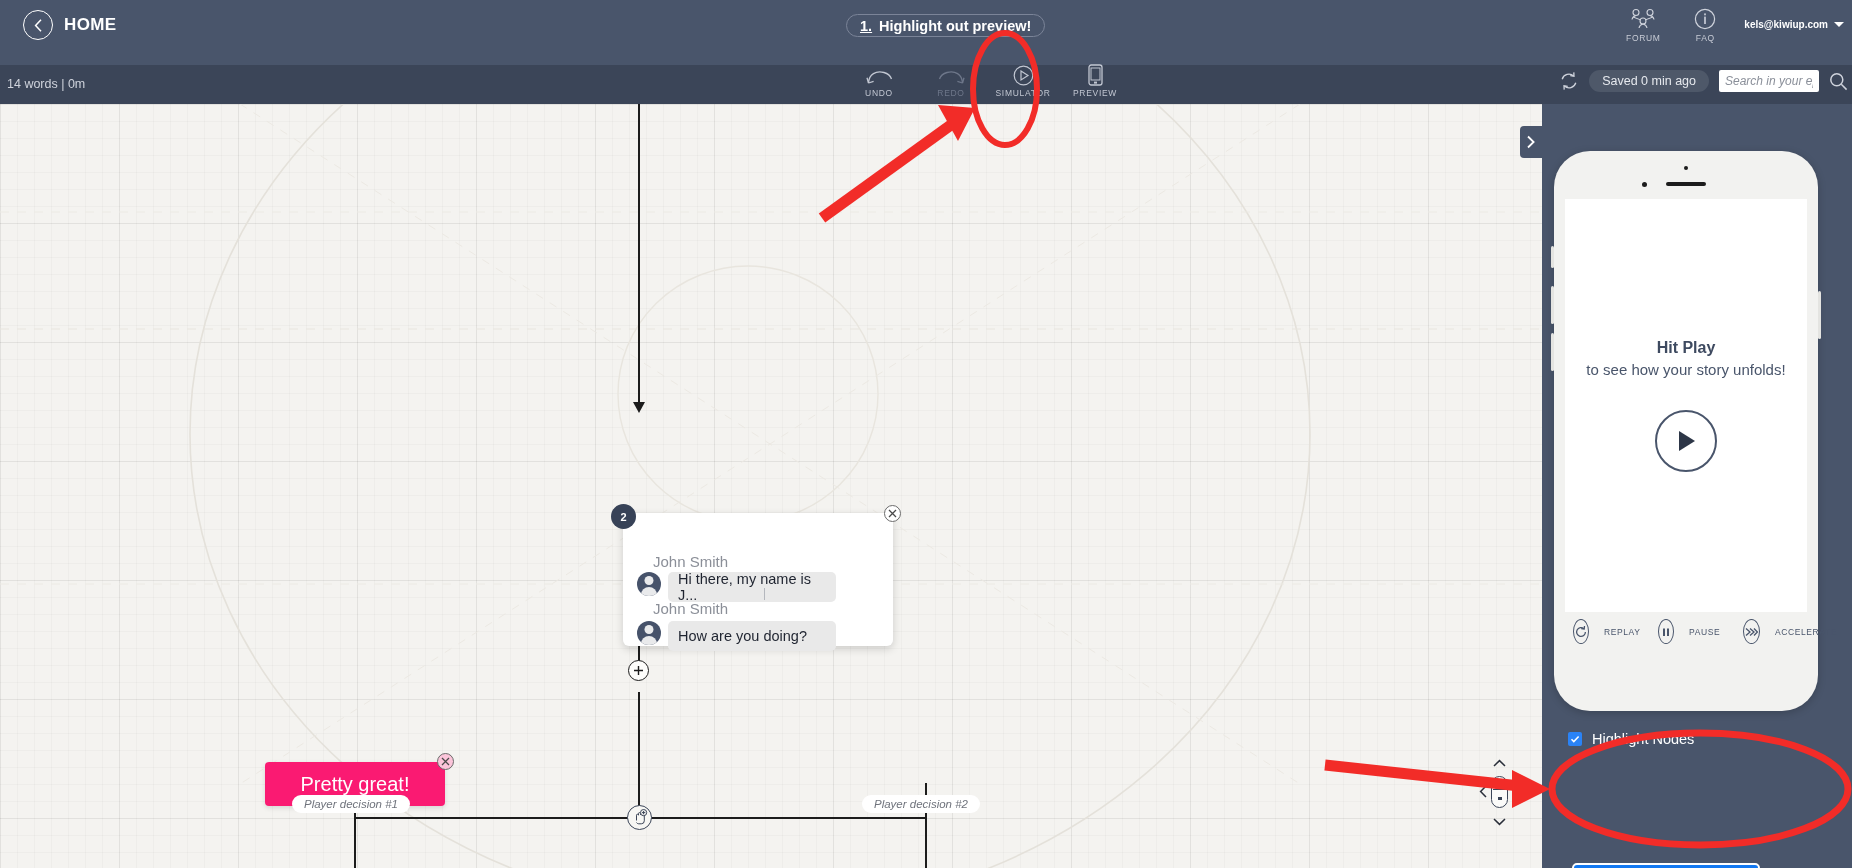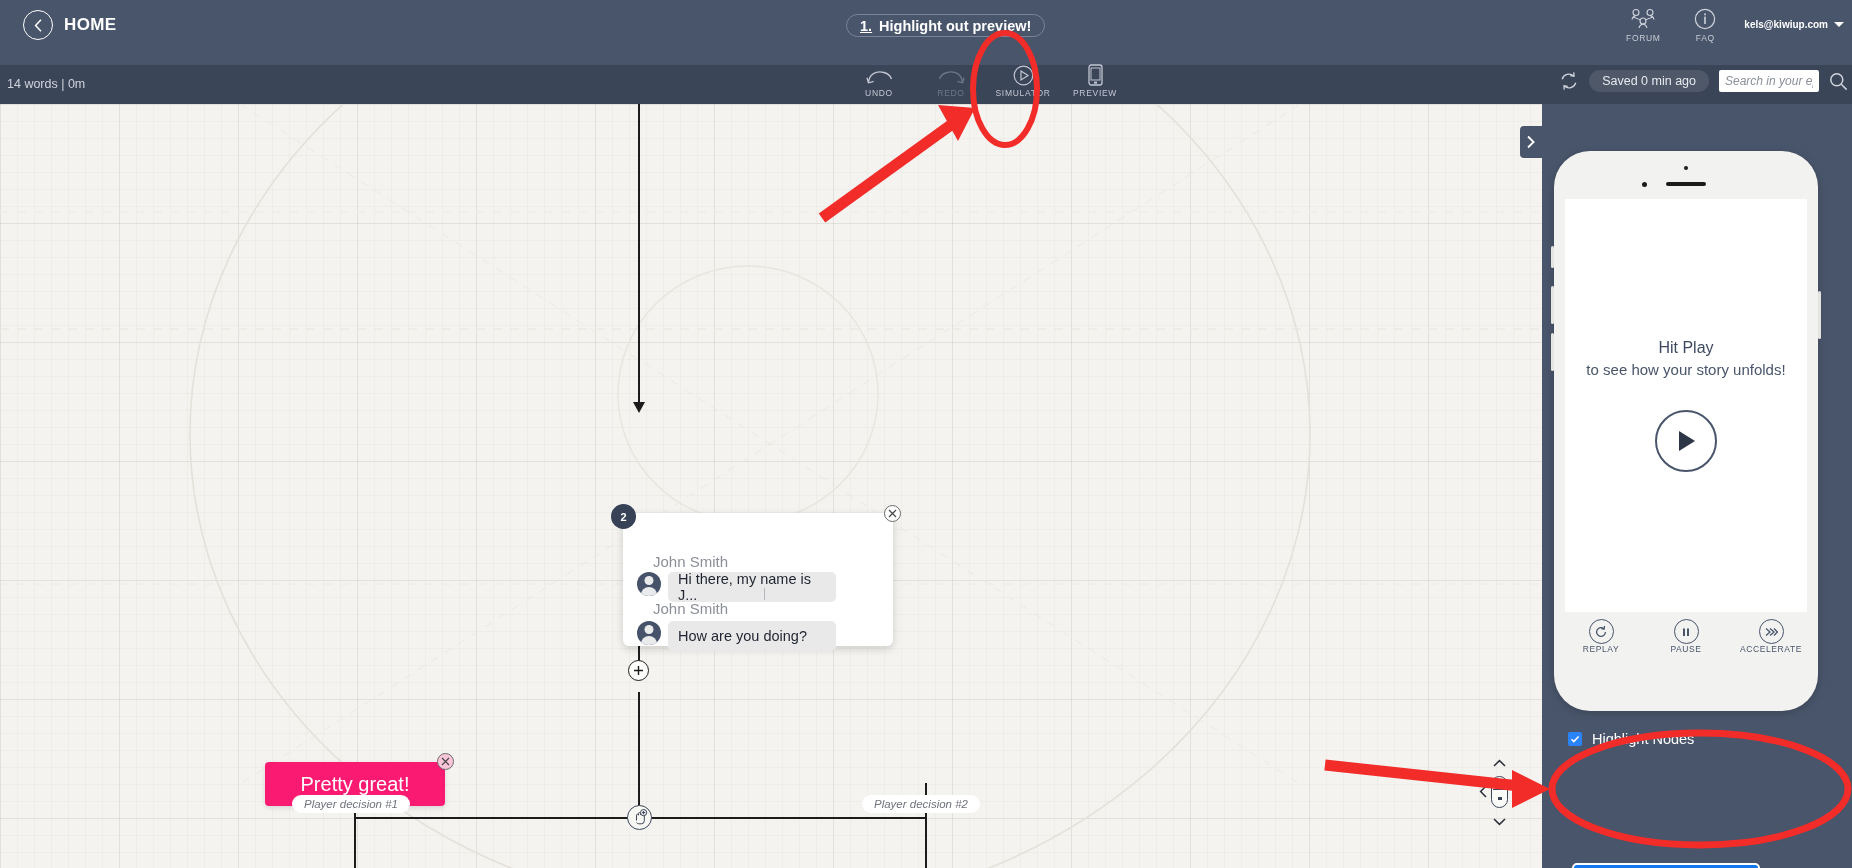--- a/index.html
+++ b/index.html
@@ -211,32 +211,32 @@
   }
   .phone-sensor {
     position: absolute; left: 50%; top: 15px; transform: translateX(-50%);
     width: 4px; height: 4px; border-radius: 50%; background: #1c1c1c;
   }
   .phone-screen {
     position: absolute; left: 11px; top: 48px; width: 242px; height: 413px;
     background: #ffffff;
     display: flex; flex-direction: column; align-items: center; justify-content: center;
   }
-  .hit-play { color: #3e4a60; font-size: 16px; font-weight: normal; }
+  .hit-play { color: #3e4a60; font-size: 16px; font-weight: bold; }
   .hit-sub { color: #49556b; font-size: 15px; margin-top: 4px; }
   .play-circle {
     margin-top: 32px; width: 62px; height: 62px; border-radius: 50%;
     border: 2px solid #49556b; display: flex; align-items: center; justify-content: center;
     cursor: pointer;
   }
   .phone-ctrls {
     position: absolute; left: 0; top: 468px; width: 264px;
     display: flex; justify-content: center; gap: 29px;
   }
-  .pc { width: 56px; display: flex; flex-direction: column; align-items: center; gap: 0; cursor: pointer; }
+  .pc { width: 56px; display: flex; flex-direction: row; align-items: center; gap: 15px; cursor: pointer; }
   .pc .pcircle {
     width: 25px; height: 25px; border-radius: 50%; border: 1.5px solid #49556b;
     display: flex; align-items: center; justify-content: center;
   }
   .pc .pcap { font-size: 8.5px; letter-spacing: .6px; color: #49556b; }
 
   .highlight-row {
     position: absolute; left: 26px; top: 627px; display: flex; align-items: center; gap: 10px;
     cursor: pointer;
   }

